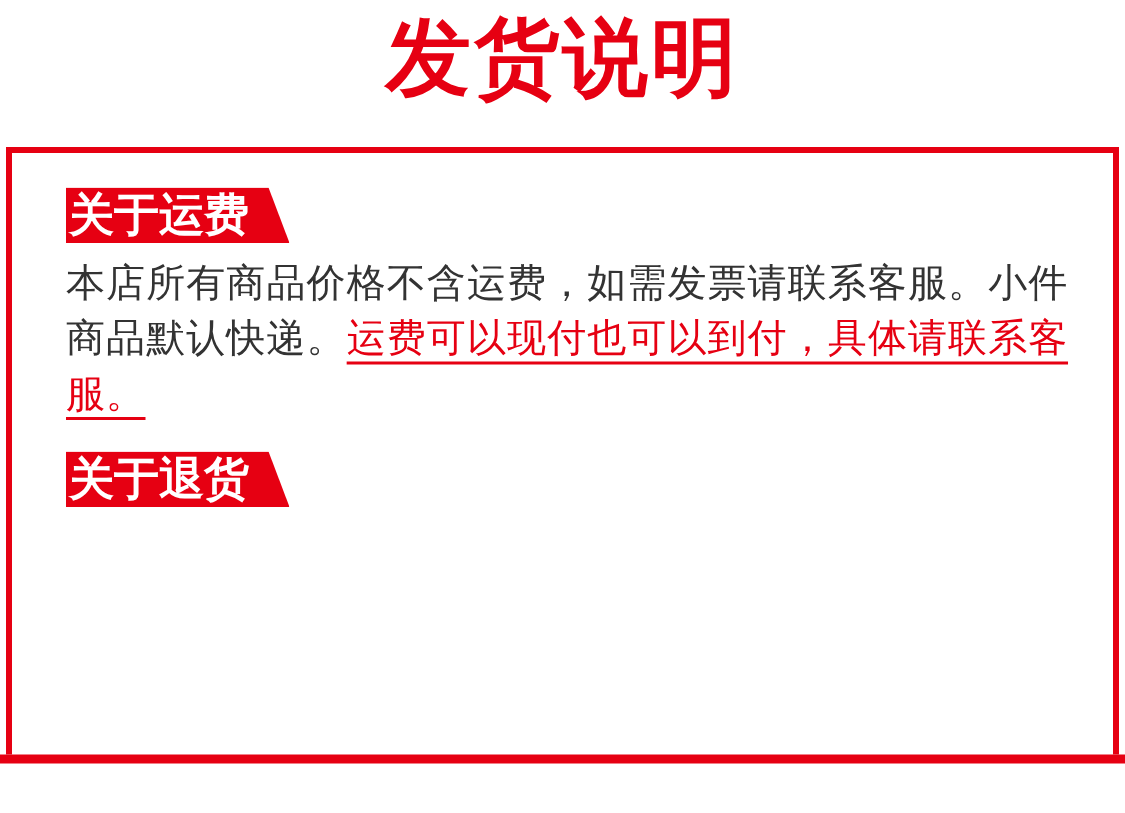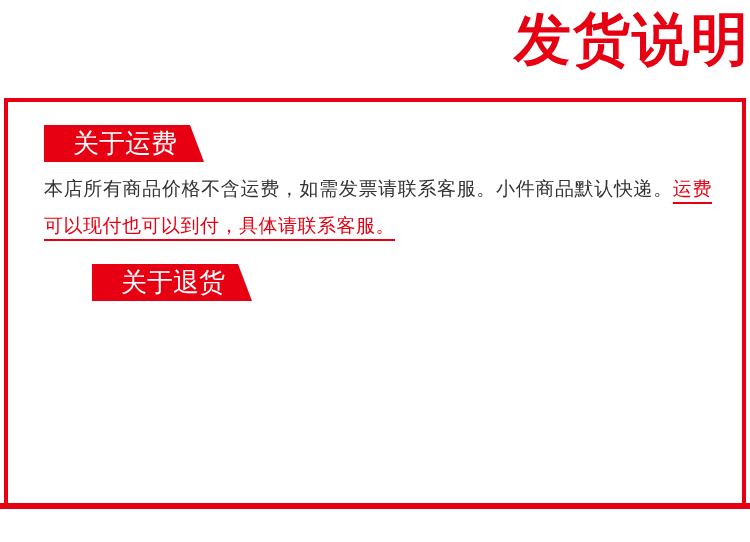--- a/index.html
+++ b/index.html
@@ -12,54 +12,53 @@
     background: #ffffff;
   }
   body {
     width: 750px;
     height: 542px;
     overflow: hidden;
     font-family: "Liberation Sans", sans-serif;
   }
   .page-title {
     margin: 8px auto 0 auto;
-    text-align: right;
+    text-align: center;
     color: var(--red);
     font-size: 57px;
     line-height: 62px;
     font-weight: 900;
     letter-spacing: 2px;
     white-space: nowrap;
   }
   .notice-box {
     box-sizing: border-box;
     margin: 28px 4px 0 4px;
     border: 4px solid var(--red);
     border-bottom: none;
     padding: 23px 30px 15px 36px;
     min-height: 405px;
   }
   .ribbon {
     display: inline-block;
     background: var(--red);
     color: #ffffff;
-    font-size: 26px;
-    font-weight: normal;
+    font-size: 30px;
+    font-weight: bold;
     line-height: 37px;
-    padding: 0 27px 0 29px;
+    padding: 0 27px 0 2px;
     clip-path: polygon(0 0, calc(100% - 14px) 0, 100% 100%, 0 100%);
     white-space: nowrap;
   }
   .ribbon-returns {
     margin-top: 20px;
-    margin-left: 48px;
   }
   .para {
     margin: 8px 0 0 0;
-    font-size: 19px;
+    font-size: 26px;
     line-height: 37px;
     color: var(--text);
     text-align: justify;
     letter-spacing: 0.5px;
   }
   .para-returns {
     margin-top: 6px;
   }
   .emph {
     color: var(--red);

